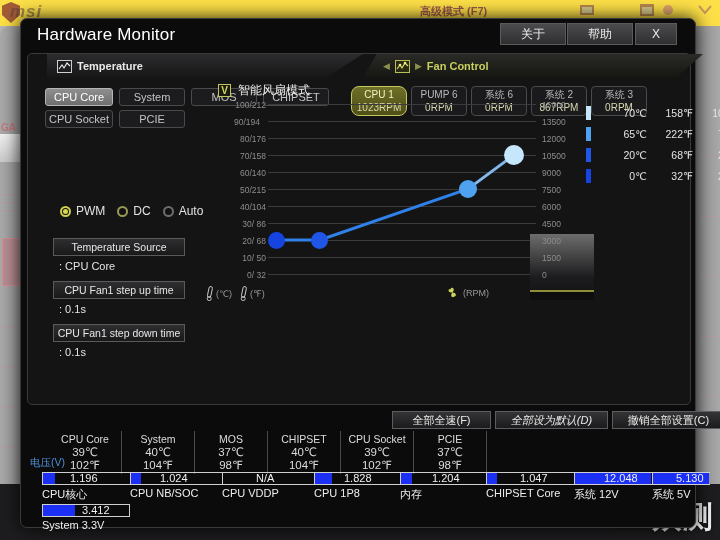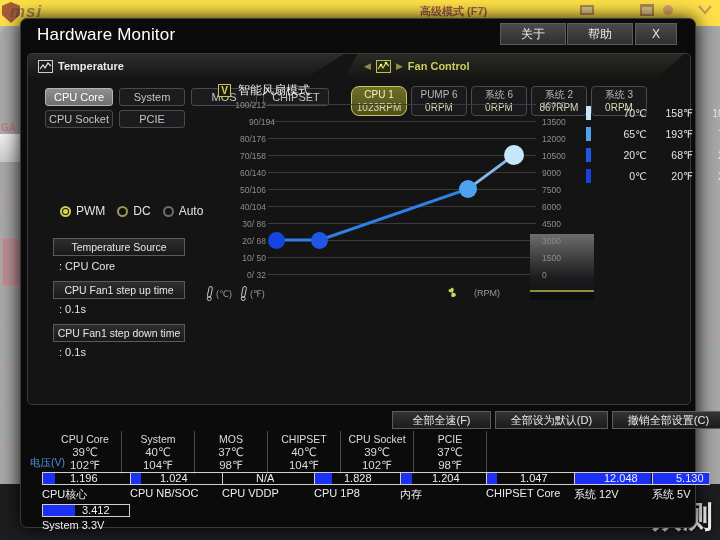--- a/index.html
+++ b/index.html
@@ -93,21 +93,21 @@
   #btn-help  { right: 62px;  width: 66px; }
   #btn-close { right: 18px;  width: 42px; }
 
   
   #panel {
     position: absolute; left: 6px; top: 34px; width: 664px; height: 352px;
     background: #141415;
     border: 1px solid #3a3a3c; border-radius: 5px;
   }
   
-  #tabstrip { position: relative; height: 24px; }
+  #tabstrip { position: relative; height: 24px; margin-left: 19px; }
   .tab {
     position: absolute; top: 0; height: 24px;
     display: flex; align-items: center; gap: 5px;
     font-size: 11px; font-weight: bold; cursor: pointer;
     padding: 0 10px;
   }
   #tab-temperature {
     left: 0; width: 316px; color: #e9e9e9;
     background: linear-gradient(180deg,#2c2c2e,#161617);
     clip-path: polygon(0 0, 100% 0, 88% 100%, 0 100%);
@@ -193,39 +193,39 @@
   #rpmbar {
     position: absolute; left: 262px; top: 130px; width: 64px; height: 62px;
     background: linear-gradient(180deg,#6d6d6d,#1c1c1e 70%,#131314);
   }
   #rpmline { position: absolute; left: 262px; top: 186px; width: 64px; height: 2px; background: #8e8e38; }
   #rpmfoot { position: absolute; left: 262px; top: 188px; width: 64px; height: 8px; background: #0d0d0d; }
 
   #axis-c { position: absolute; left: 0; top: 206px; display: flex; align-items: center; gap: 2px; }
   .thermo { width: 8px; height: 15px; display: block; }
   .unitlab { color: #9a9a9a; font-size: 9px; }
-  #fanico { position: absolute; left: 240px; top: 206px; display: flex; align-items: center; gap: 15px; }
+  #fanico { position: absolute; left: 240px; top: 206px; display: flex; align-items: center; gap: 4px; }
 
   
   #legend { position: absolute; left: 380px; top: 22px; }
   .lg-row { display: flex; align-items: center; height: 21px; font-size: 10.5px; color: #e3e3e3; }
   .lg-sw { width: 5px; height: 14px; margin-right: 14px; }
   .lg-c { width: 42px; text-align: right; }
   .lg-f { width: 46px; text-align: right; }
   .lg-p { width: 46px; text-align: right; }
 
   
   .abtn {
     position: absolute; top: 392px; height: 18px;
     background: linear-gradient(180deg,#343436,#1b1b1d);
     border: 1px solid #5c5c5f; color: #eaeaea; font-size: 11px;
     display: flex; align-items: center; justify-content: center; cursor: pointer;
   }
   #ab1 { left: 371px; width: 99px; text-align: right; }
-  #ab2 { left: 474px; width: 113px; }
+  #ab2 { left: 474px; width: 113px; font-style: italic; }
   #ab3 { left: 591px; width: 113px; }
 
   
   #temprow { position: absolute; left: 28px; top: 412px; display: flex; }
   .tcell {
     width: 73px; text-align: center; color: #dcdcdc;
     border-right: 1px solid #4a4a4c;
     padding: 2px 0;
   }
   .tcell:last-child { border-right: 1px solid #4a4a4c; }
@@ -407,25 +407,25 @@
           <line x1="200" y1="85" x2="246" y2="51" stroke="#8fb7d8" stroke-width="2.4"></line>
         </svg>
 
         <div class="pt" style="left:0px;   top:128px; width:17px; height:17px; background:#1644e0"></div>
         <div class="pt" style="left:43px;  top:128px; width:17px; height:17px; background:#1f56e8"></div>
         <div class="pt" style="left:191px; top:76px;  width:18px; height:18px; background:#4fa2f0"></div>
         <div class="pt" style="left:236px; top:41px;  width:20px; height:20px; background:#c6e6fb"></div>
       </div>
 
       <div class="ylab" style="left:6px;  top:20px; width:54px">100/212</div>
-      <div class="ylab" style="left:15px;  top:37px; width:54px">90/194</div>
+      <div class="ylab" style="left:0;  top:37px; width:54px">90/194</div>
       <div class="ylab" style="left:6px;  top:54px; width:54px">80/176</div>
       <div class="ylab" style="left:6px;  top:71px; width:54px">70/158</div>
       <div class="ylab" style="left:6px;  top:88px; width:54px">60/140</div>
-      <div class="ylab" style="left:6px;  top:105px;width:54px">50/106</div>
+      <div class="ylab" style="left:6px;  top:105px;width:54px">50/215</div>
       <div class="ylab" style="left:6px;  top:122px;width:54px">40/104</div>
       <div class="ylab" style="left:6px;  top:139px;width:54px">30/ 86</div>
       <div class="ylab" style="left:6px;  top:156px;width:54px">20/ 68</div>
       <div class="ylab" style="left:6px;  top:173px;width:54px">10/ 50</div>
       <div class="ylab" style="left:6px;  top:190px;width:54px">0/ 32</div>
 
       <div class="rlab2" style="left:336px; top:20px">15000</div>
       <div class="rlab2" style="left:336px; top:37px">13500</div>
       <div class="rlab2" style="left:336px; top:54px">12000</div>
       <div class="rlab2" style="left:336px; top:71px">10500</div>
@@ -463,33 +463,33 @@
       <div id="legend">
         <div class="lg-row">
           <span class="lg-sw" style="background:#c6e6fb"></span>
           <span class="lg-c">70℃</span>
           <span class="lg-f">158℉</span>
           <span class="lg-p">100%</span>
         </div>
         <div class="lg-row">
           <span class="lg-sw" style="background:#4fa2f0"></span>
           <span class="lg-c">65℃</span>
-          <span class="lg-f">193℉</span>
+          <span class="lg-f">222℉</span>
           <span class="lg-p">75%</span>
         </div>
         <div class="lg-row">
           <span class="lg-sw" style="background:#1f56e8"></span>
           <span class="lg-c">20℃</span>
           <span class="lg-f">68℉</span>
           <span class="lg-p">20%</span>
         </div>
         <div class="lg-row">
           <span class="lg-sw" style="background:#1644e0"></span>
           <span class="lg-c">0℃</span>
-          <span class="lg-f">20℉</span>
+          <span class="lg-f">32℉</span>
           <span class="lg-p">20%</span>
         </div>
       </div>
 
     </div>
   </div>
 
   <div class="abtn" id="ab1">全部全速(F)</div>
   <div class="abtn" id="ab2">全部设为默认(D)</div>
   <div class="abtn" id="ab3">撤销全部设置(C)</div>

